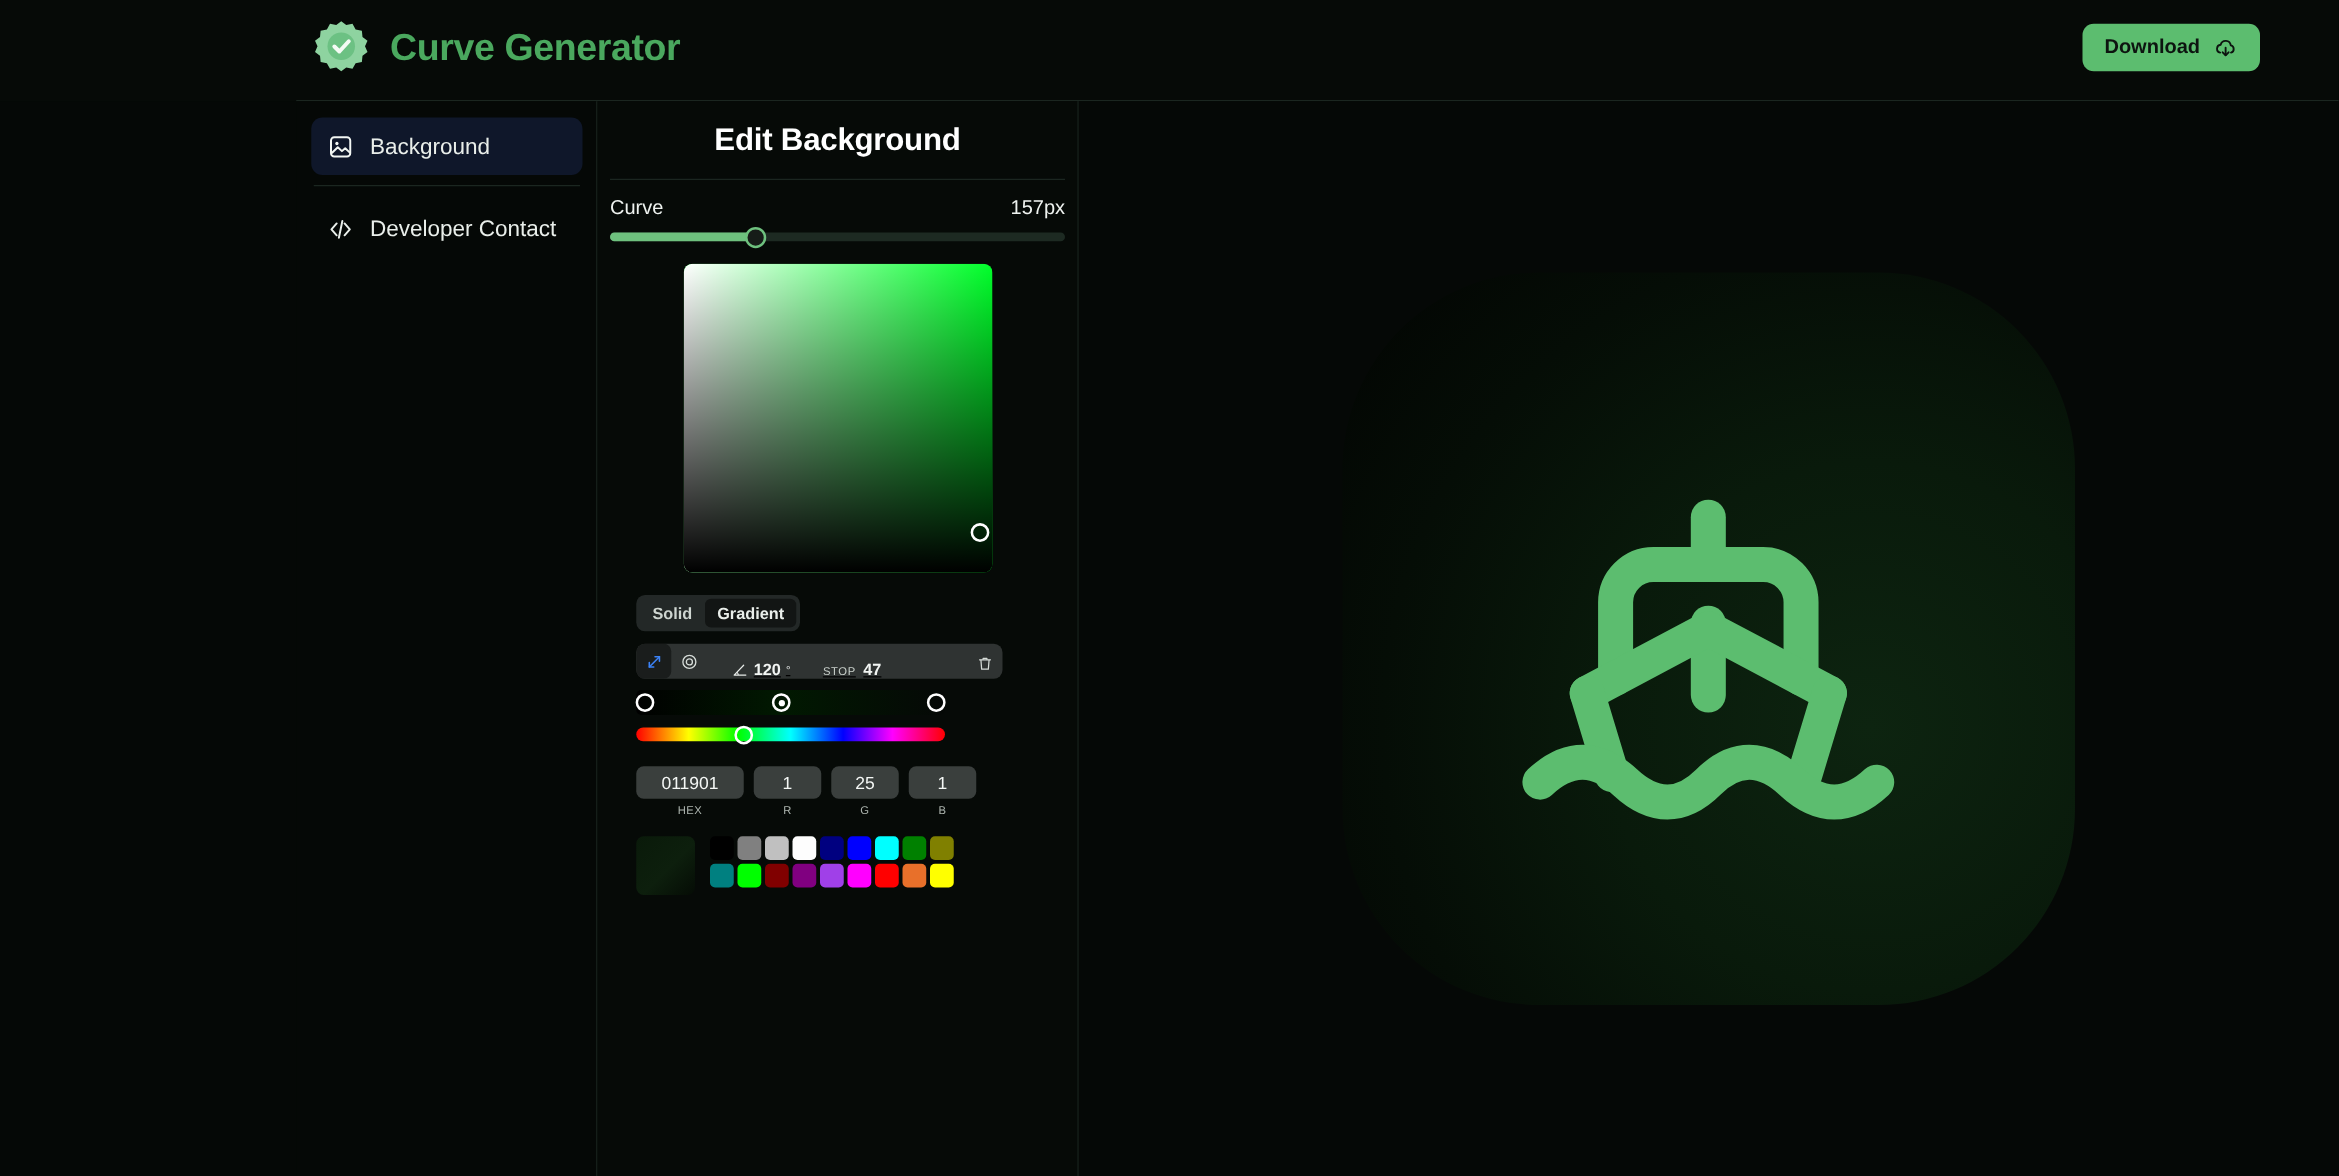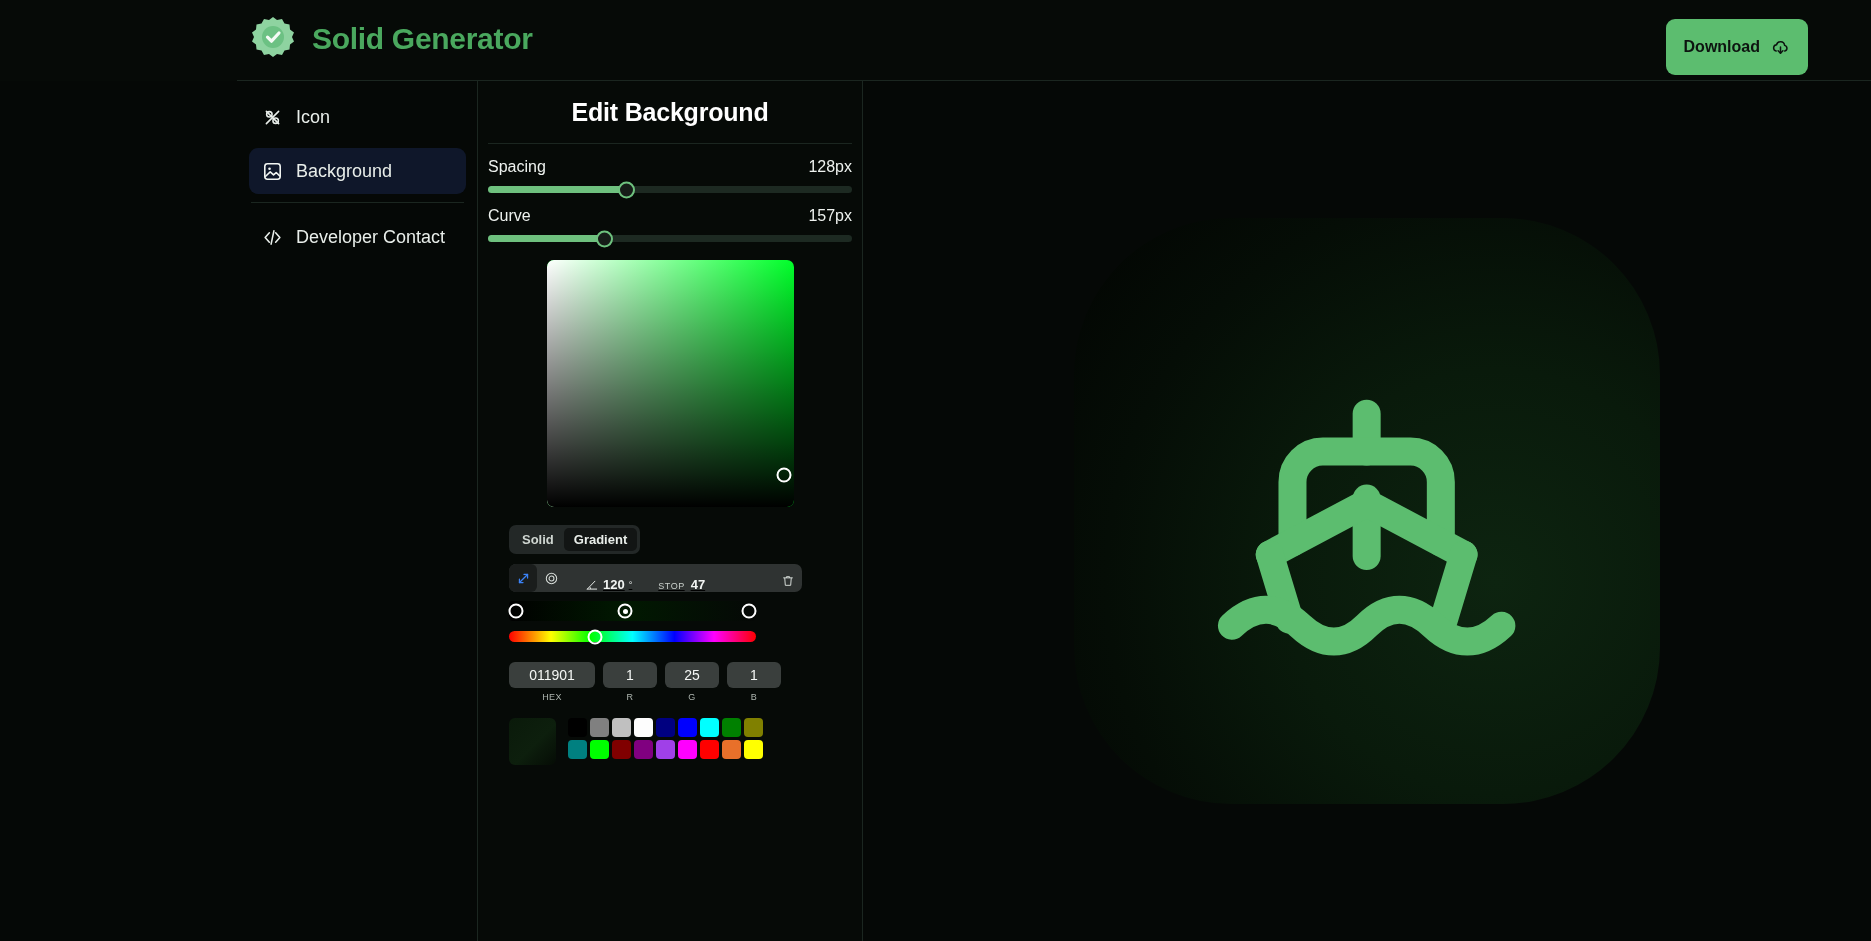--- a/index.html
+++ b/index.html
@@ -24,21 +24,21 @@
     position: absolute; left: 249px; top: 15px;
     display: flex; align-items: center; gap: 15px;
   }
   #brand-badge { width: 48px; height: 48px; display: block; }
   #brand-title {
     font-size: 30px; font-weight: bold; color: #4aa85e;
     letter-spacing: -0.3px; white-space: nowrap;
   }
   #download-button {
     position: absolute; right: 63px; top: 19px;
-    height: 56px; padding: 0 18px;
+    height: 38px; padding: 0 18px;
     background: #5cbd6f; color: #0d1410;
     border: none; border-radius: 9px;
     font-family: "Liberation Sans", sans-serif;
     font-size: 16px; font-weight: bold;
     display: flex; align-items: center; gap: 11px;
     cursor: pointer;
   }
 
   
   #sidebar {
@@ -235,42 +235,34 @@
 </head>
 <body>
 
 <div id="header">
   <div id="brand">
     <svg id="brand-badge" viewBox="0 0 48 48">
       <path d="M24 2 L28 5 L33 4 L35.5 8.5 L40.5 9.5 L41 14.5 L45 17.5 L43 22 L45 26.5 L41 29.5 L40.5 34.5 L35.5 35.5 L33 40 L28 39 L24 42 L20 39 L15 40 L12.5 35.5 L7.5 34.5 L7 29.5 L3 26.5 L5 22 L3 17.5 L7 14.5 L7.5 9.5 L12.5 8.5 L15 4 L20 5 Z" fill="#8ed3a0"></path>
       <circle cx="24" cy="22" r="11" fill="#6cc183"></circle>
       <path d="M18.5 22.2 L22.5 26.2 L30 18" fill="none" stroke="#f4fbf5" stroke-width="3.2" stroke-linecap="round" stroke-linejoin="round"></path>
     </svg>
-    <span id="brand-title">Solid Generator</span>
+    <span id="brand-title">Curve Generator</span>
   </div>
   <button id="download-button">
     <span>Download</span>
     <svg width="19" height="19" viewBox="0 0 24 24">
       <path d="M6.5 16.5 A4 4 0 0 1 7 8.6 A5.2 5.2 0 0 1 17.2 9.3 A3.7 3.7 0 0 1 17.4 16.5" fill="none" stroke="#0d1410" stroke-width="1.9" stroke-linecap="round" stroke-linejoin="round"></path>
       <path d="M12 11.5 L12 19" fill="none" stroke="#0d1410" stroke-width="1.9" stroke-linecap="round"></path>
       <path d="M9 16.2 L12 19.3 L15 16.2" fill="none" stroke="#0d1410" stroke-width="1.9" stroke-linecap="round" stroke-linejoin="round"></path>
     </svg>
   </button>
 </div>
 <div id="header-border"></div>
 
 <nav id="sidebar">
-  <div class="nav-item">
-    <svg width="21" height="21" viewBox="0 0 24 24">
-      <path d="M5 19 L19 5 M5 5 L19 19" fill="none" stroke="#e9eeea" stroke-width="1.8" stroke-linecap="round"></path>
-      <circle cx="8.4" cy="8.4" r="3.1" fill="none" stroke="#e9eeea" stroke-width="1.8"></circle>
-      <circle cx="15.6" cy="15.6" r="3.1" fill="none" stroke="#e9eeea" stroke-width="1.8"></circle>
-    </svg>
-    <span>Icon</span>
-  </div>
   <div class="nav-item active">
     <svg width="21" height="21" viewBox="0 0 24 24">
       <rect x="3.2" y="3.2" width="17.6" height="17.6" rx="3" fill="none" stroke="#f2f6f3" stroke-width="1.8"></rect>
       <circle cx="8.6" cy="8.9" r="1.5" fill="#f2f6f3"></circle>
       <path d="M4.2 17.4 L9.4 12.4 L13.2 15.9 L16.2 13.2 L20.2 17" fill="none" stroke="#f2f6f3" stroke-width="1.8" stroke-linecap="round" stroke-linejoin="round"></path>
     </svg>
     <span>Background</span>
   </div>
   <div id="nav-divider"></div>
   <div class="nav-item">
@@ -282,30 +274,20 @@
     <span>Developer Contact</span>
   </div>
 </nav>
 
 <div id="panel-border-left"></div>
 
 <section id="editor">
   <h1 id="editor-title">Edit Background</h1>
   <div id="editor-title-border"></div>
 
-  <div class="slider-block">
-    <div class="slider-row">
-      <span>Spacing</span>
-      <span>128px</span>
-    </div>
-    <div class="slider-track">
-      <div class="slider-fill" id="spacing-fill" style="width: 38%;"></div>
-      <div class="slider-knob" id="spacing-knob" style="left: 38%;"></div>
-    </div>
-  </div>
 
   <div class="slider-block">
     <div class="slider-row">
       <span>Curve</span>
       <span>157px</span>
     </div>
     <div class="slider-track">
       <div class="slider-fill" id="curve-fill" style="width: 32%;"></div>
       <div class="slider-knob" id="curve-knob" style="left: 32%;"></div>
     </div>

